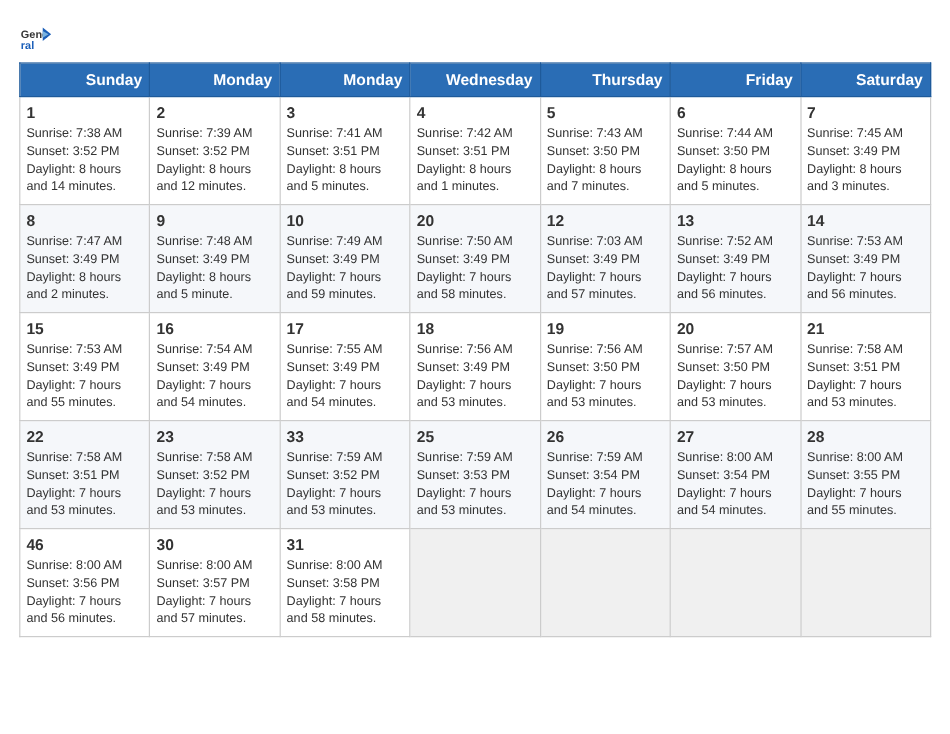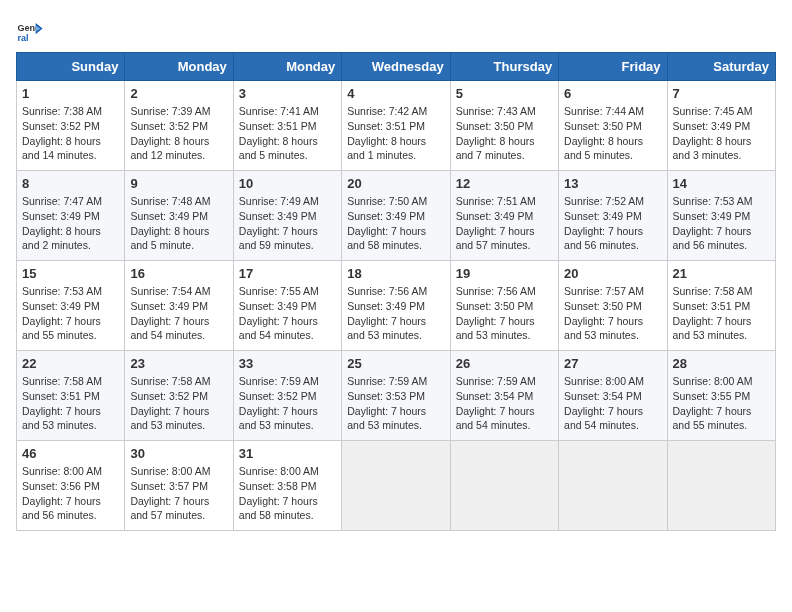--- a/index.html
+++ b/index.html
@@ -201,21 +201,21 @@
         </td>
         <td>
           <span class="day-number">20</span>
           <div class="cell-text">Sunrise: 7:50 AM</div>
           <div class="cell-text">Sunset: 3:49 PM</div>
           <div class="cell-text">Daylight: 7 hours</div>
           <div class="cell-text">and 58 minutes.</div>
         </td>
         <td>
           <span class="day-number">12</span>
-          <div class="cell-text">Sunrise: 7:51 AM</div>
+          <div class="cell-text">Sunrise: 7:03 AM</div>
           <div class="cell-text">Sunset: 3:49 PM</div>
           <div class="cell-text">Daylight: 7 hours</div>
           <div class="cell-text">and 57 minutes.</div>
         </td>
         <td>
           <span class="day-number">13</span>
           <div class="cell-text">Sunrise: 7:52 AM</div>
           <div class="cell-text">Sunset: 3:49 PM</div>
           <div class="cell-text">Daylight: 7 hours</div>
           <div class="cell-text">and 56 minutes.</div>

